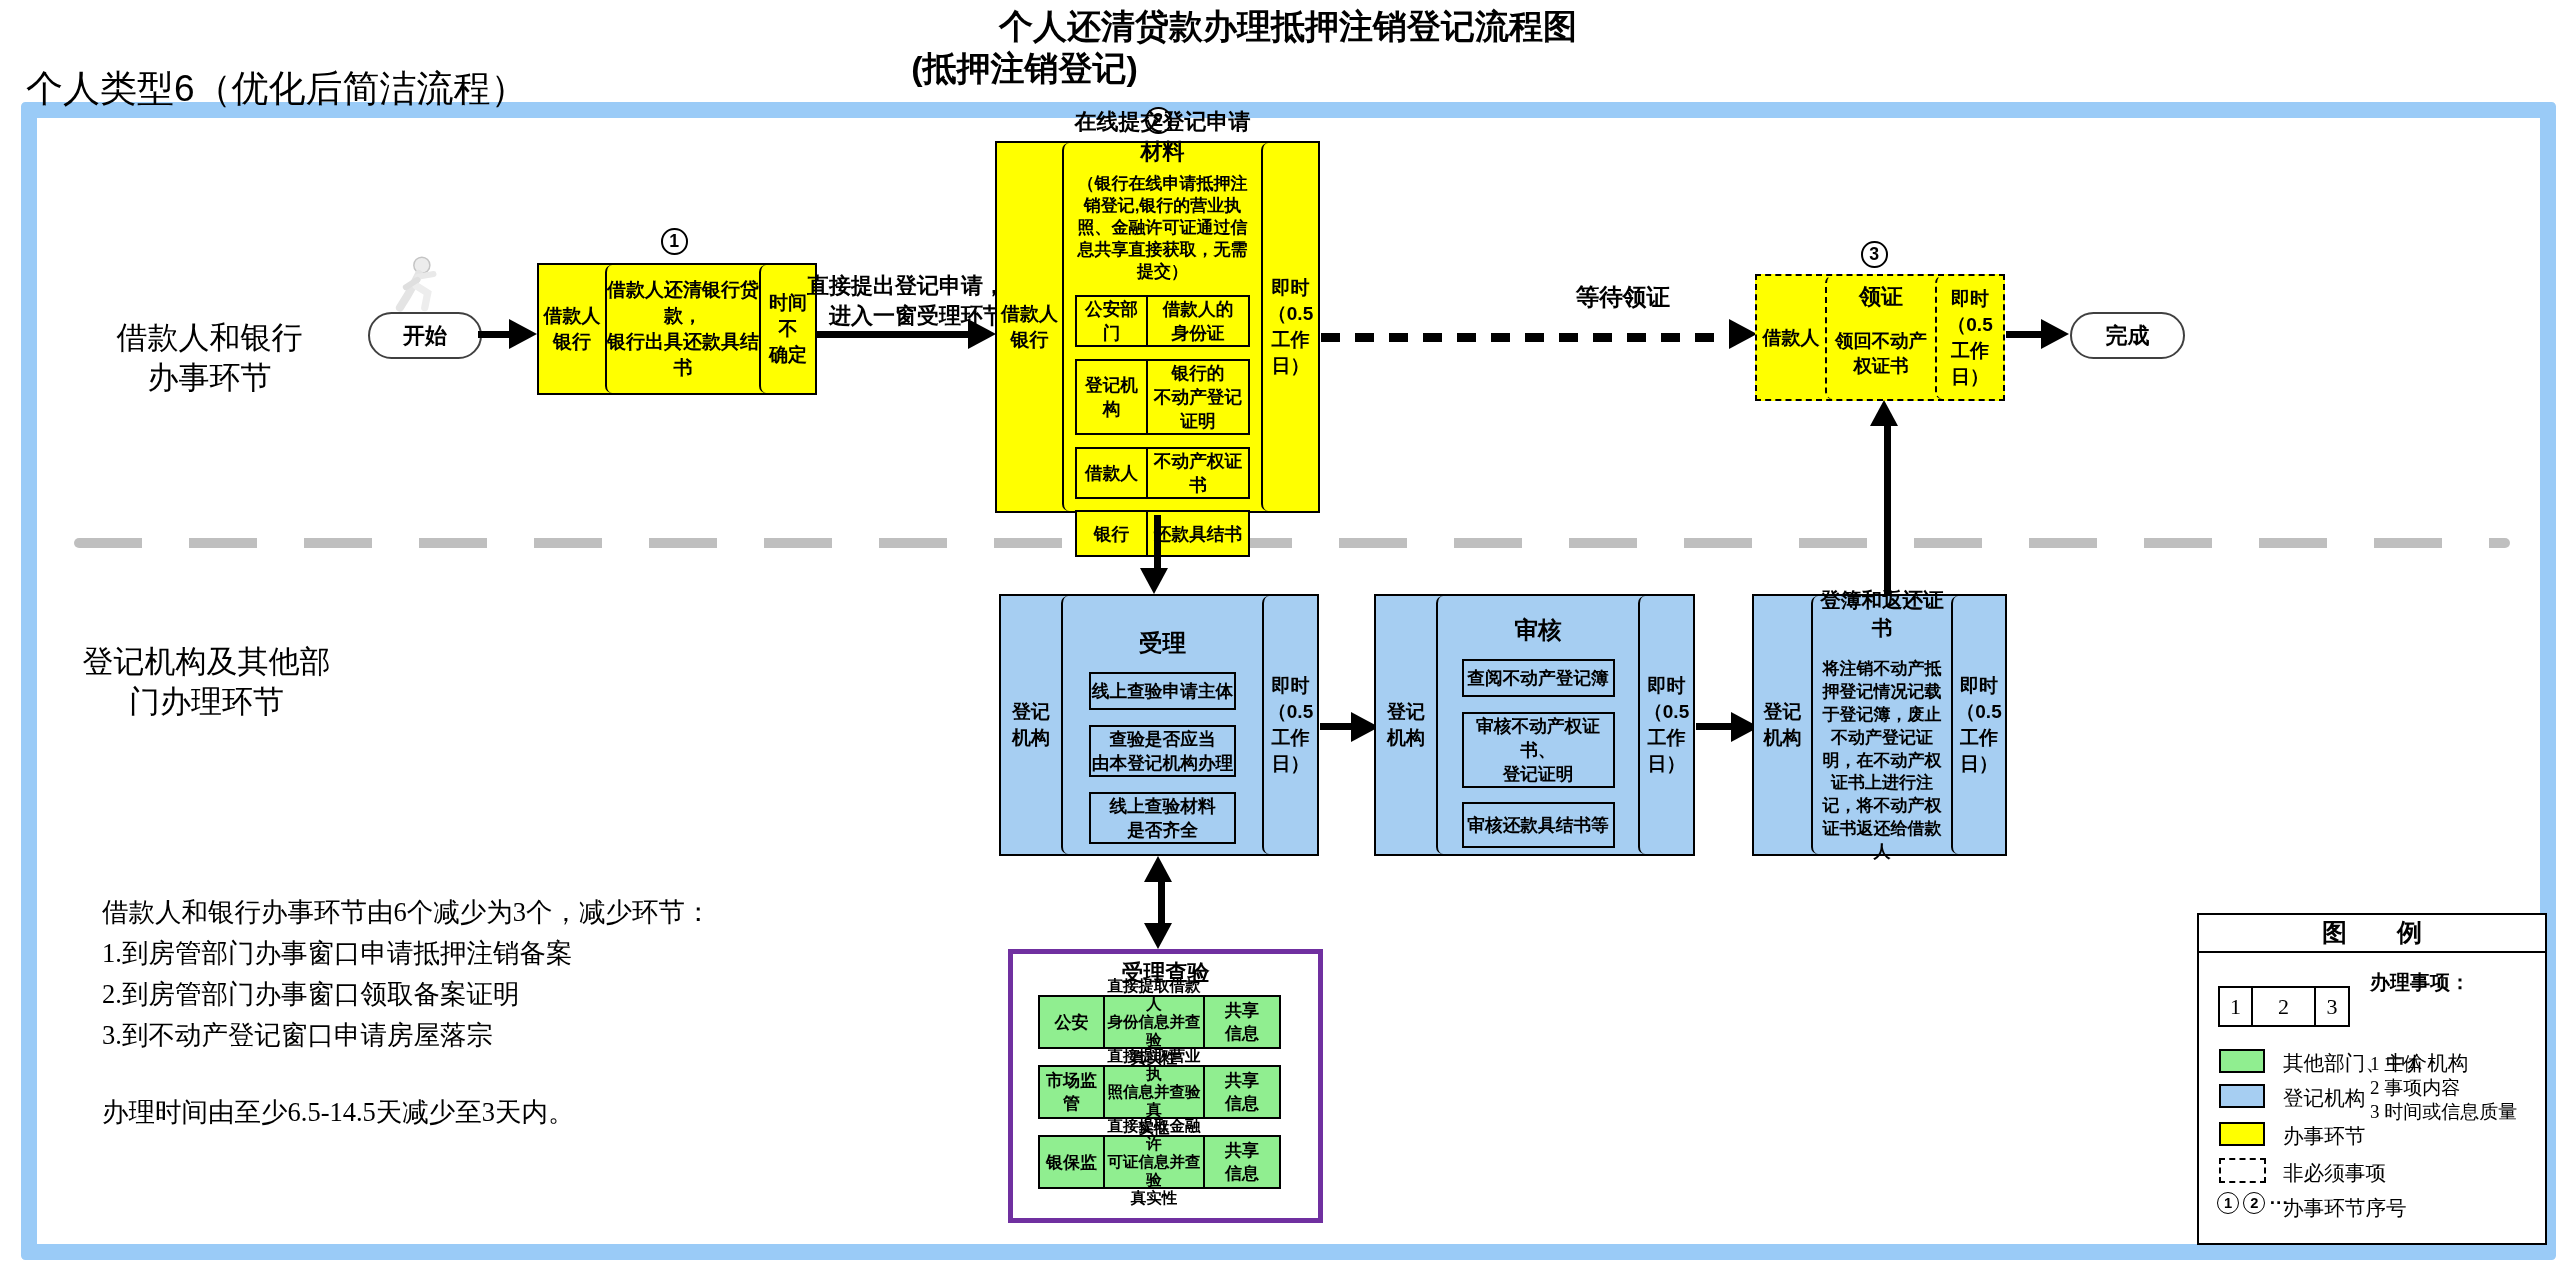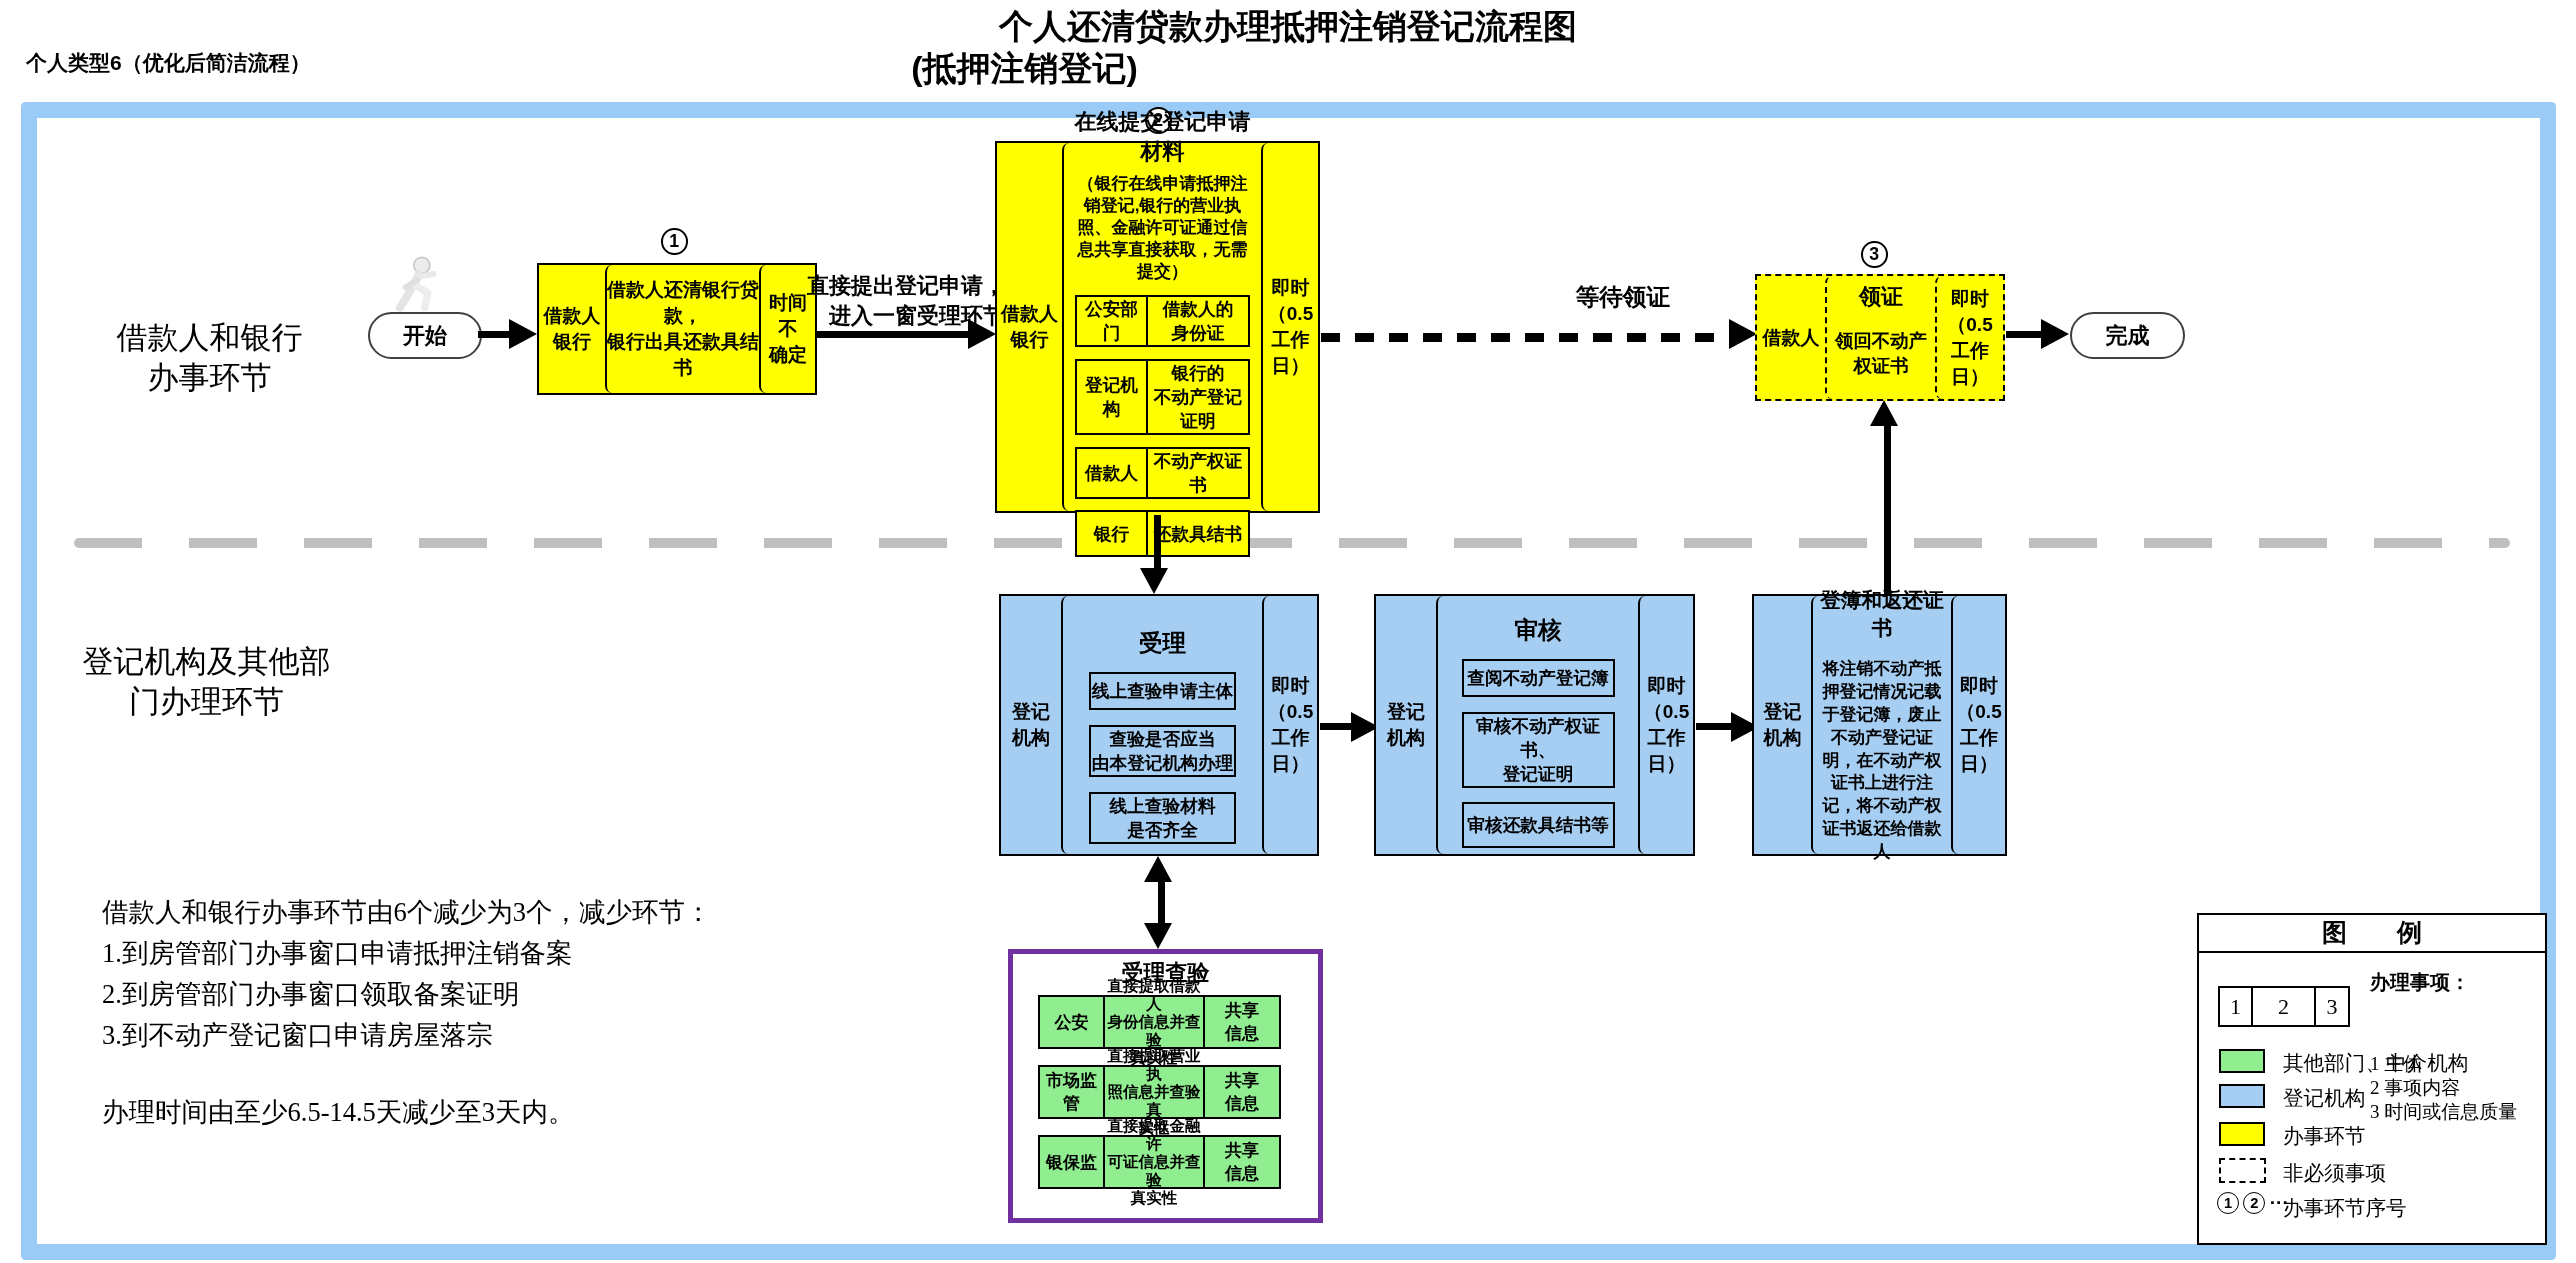--- a/index.html
+++ b/index.html
@@ -9,21 +9,21 @@
   .b { font-weight:bold; }
   .ctr { display:flex; align-items:center; justify-content:center; text-align:center; }
   .serif { font-family:"Liberation Serif", serif; }
 
   
   #frame { left:20.6px; top:102px; width:2535px; height:1158px; border:16px solid #9ACBF7; border-radius:4.4px; }
 
   
   #title1 { left:0; top:4.4px; width:2576px; text-align:center; font-size:34px; font-weight:bold; }
   #title2 { left:0; top:46px; width:2049px; text-align:center; font-size:34px; font-weight:bold; }
-  #corner { left:26px; top:49px; font-size:21px; font-weight:bold; }
+  #corner { left:26px; top:64px; font-size:37px; font-weight:normal; }
 
   
   #lane1 { left:88px; top:318px; width:243px; font-size:31px; line-height:1.3; text-align:center; }
   #lane2 { left:74px; top:642px; width:265px; font-size:31px; line-height:1.3; text-align:center; }
   #lanediv { left:74px; top:538px; width:2436px; height:10.3px; border-radius:5.2px;
              background:repeating-linear-gradient(90deg,#BFBFBF 0 68px,transparent 68px 115px); }
 
   
   .ybox { background:#FFFF00; border:2.9px solid #000; display:flex; }
   .bbox { background:#A6CEF2; border:2.9px solid #000; display:flex; }

